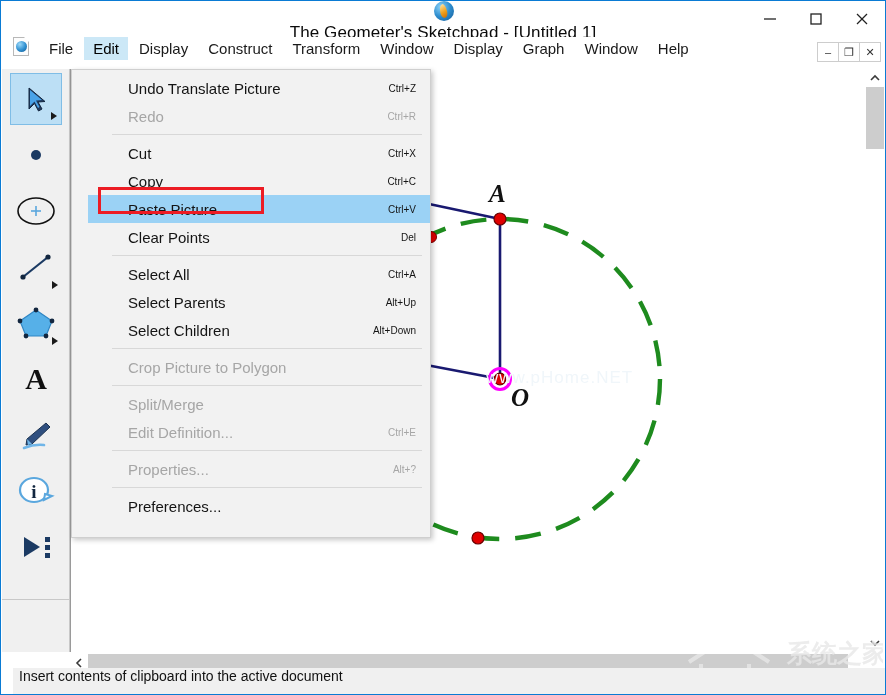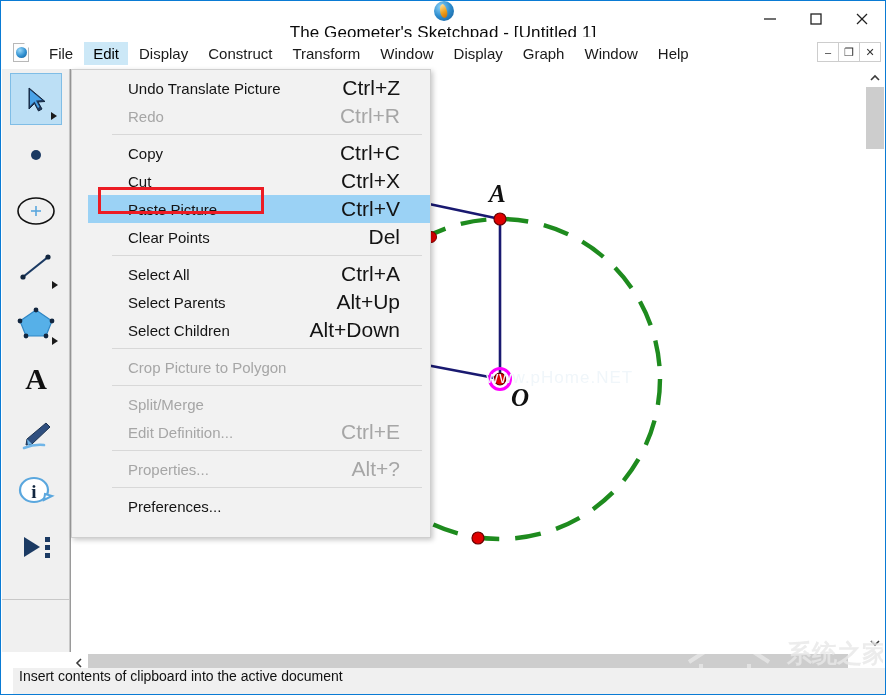--- a/index.html
+++ b/index.html
@@ -42,21 +42,21 @@
   #win-controls { position:absolute; right:0; top:0; height:36px; display:flex; }
   .wbtn {
     width:46px; height:36px; display:flex; align-items:center; justify-content:center;
     background:transparent;
   }
   .wbtn svg { display:block; }
 
   
   #menubar {
     position:absolute; left:0; top:36px; width:884px; height:32px;
-    background:#ffffff; display:flex; align-items:center;
+    background:#ffffff; display:flex; align-items:flex-start;
   }
   #menu-doc-icon {
     width:18px; height:20px; margin-left:12px; margin-right:8px;
     position:relative;
   }
   .doc-ico {
     width:16px; height:19px; background:#fdfdfd; border:1px solid #b8b8b8;
     position:relative;
   }
   .doc-ico::before{
@@ -142,21 +142,21 @@
     background:#f2f2f2; border:1px solid #cfcfcf;
     box-shadow:2px 2px 5px rgba(0,0,0,0.22);
     padding:4px 0;
   }
   .mi {
     height:28px; display:flex; align-items:center; position:relative;
     font-size:15px; color:#141414; padding-left:40px; padding-right:14px;
     white-space:nowrap;
     margin-left:16px;
   }
-  .mi .accel { position:absolute; right:30px; font-size:21px; color:#141414; }
+  .mi .accel { position:absolute; right:14px; font-size:10px; color:#141414; }
   .mi.disabled, .mi.disabled .accel { color:#a6a6a6; }
   .mi.hl { background:#9bd2f5; }
   .mi .arrow-sub { position:absolute; right:16px; font-size:14px; color:#333; }
   .sep { height:1px; background:#d8d8d8; margin:4px 8px 4px 40px; }
 
   
   #redbox {
     position:absolute; left:26px; top:117px; width:166px; height:27px;
     border:3px solid #ec1c24; pointer-events:none;
   }
@@ -383,26 +383,26 @@
       <span>Undo Translate Picture</span>
       <span class="accel">Ctrl+Z</span>
     </div>
     <div class="mi disabled">
       <span>Redo</span>
       <span class="accel">Ctrl+R</span>
     </div>
     <div class="sep"></div>
 
     <div class="mi">
+      <span>Cut</span>
+      <span class="accel">Ctrl+X</span>
+    </div>
+    <div class="mi">
       <span>Copy</span>
       <span class="accel">Ctrl+C</span>
-    </div>
-    <div class="mi">
-      <span>Cut</span>
-      <span class="accel">Ctrl+X</span>
     </div>
     <div class="mi hl">
       <span>Paste Picture</span>
       <span class="accel">Ctrl+V</span>
     </div>
     <div class="mi">
       <span>Clear Points</span>
       <span class="accel">Del</span>
     </div>
     <div class="sep"></div>

